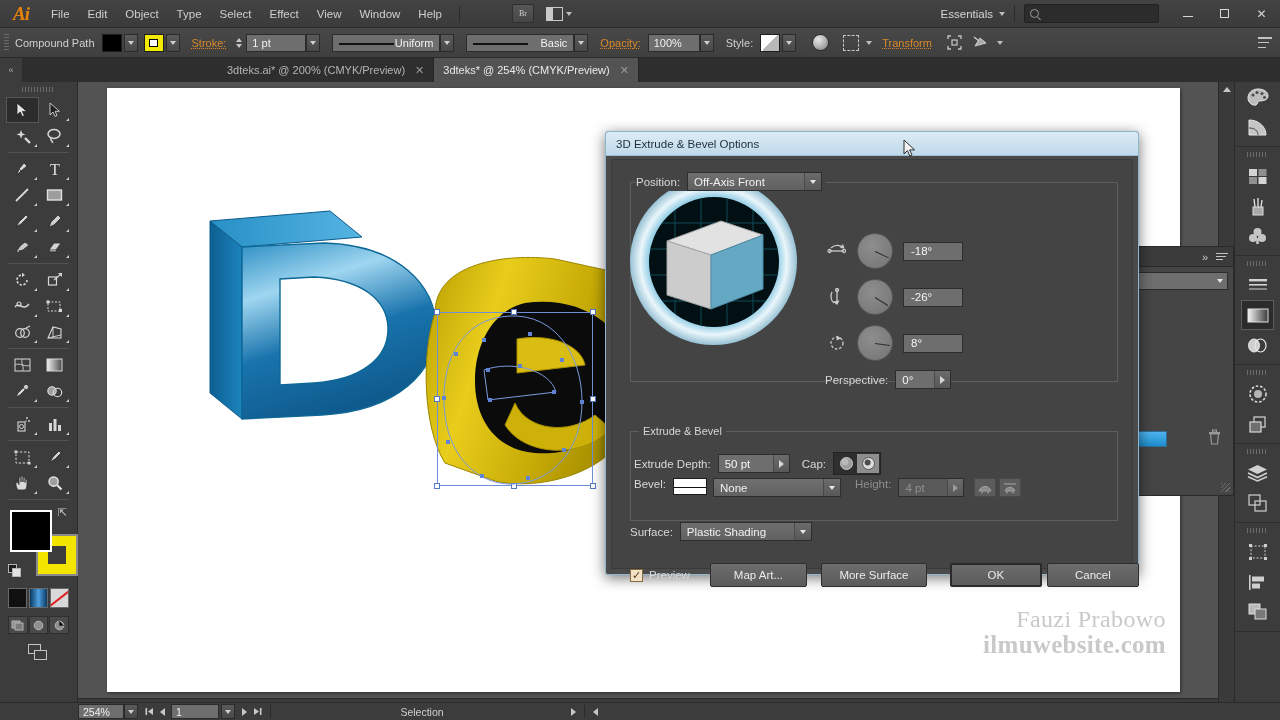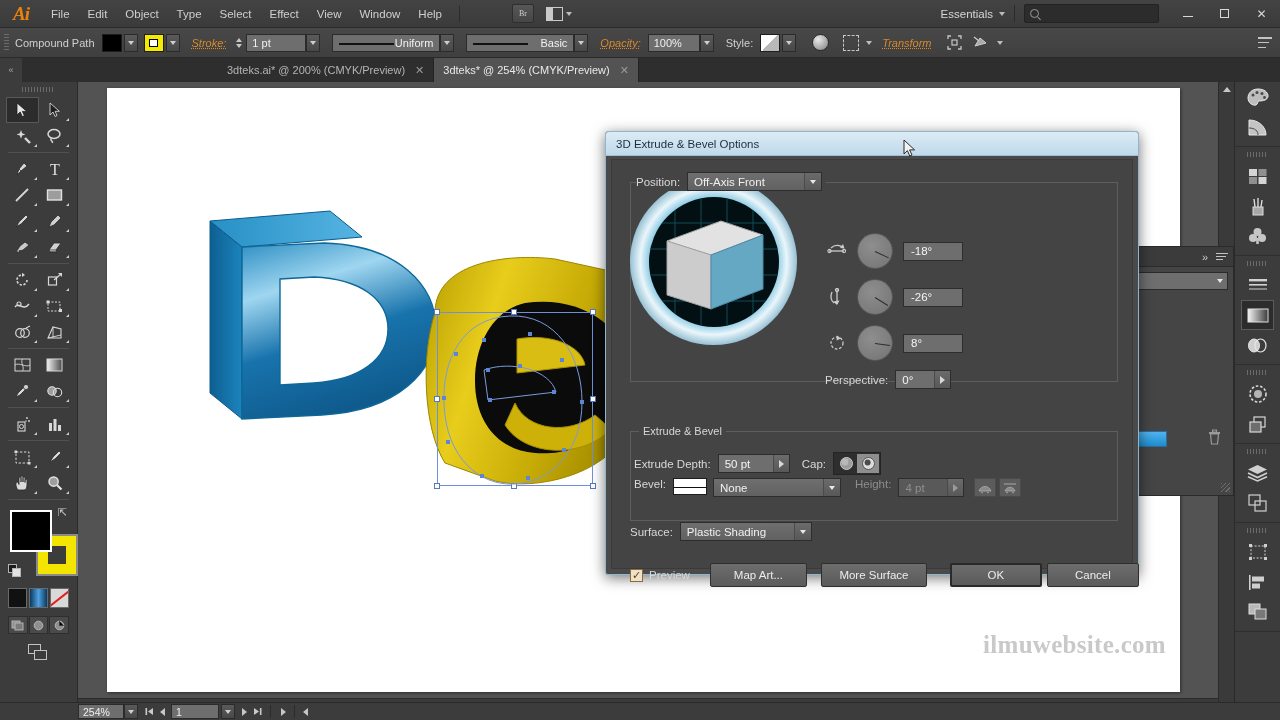--- a/index.html
+++ b/index.html
@@ -45,21 +45,21 @@
   .wmin { width:10px;height:1.5px;background:#d8d8d8;margin-top:6px; }
   .wmax { width:9px;height:9px;border:1.5px solid #d8d8d8; }
 
   
   .ctrlbar { position:absolute;left:0;top:28px;width:1280px;height:30px;
     background:linear-gradient(#484848,#3f3f3f); border-bottom:1px solid #2a2a2a;
     display:flex;align-items:center;padding-left:4px; }
   .grip { width:5px;height:18px;margin-right:6px;
     background:repeating-linear-gradient(to bottom,#6b6b6b 0 1px,transparent 1px 3px); }
   .cb-label { font-size:11px;color:#d0d0d0;margin-right:7px;white-space:nowrap; }
-  .cb-label.orange { color:#d98a28; text-decoration:underline; text-decoration-style:dotted;font-style:italic; }
+  .cb-label.orange { color:#d98a28; text-decoration:underline; text-decoration-style:dotted; }
   .swatch { width:20px;height:18px;border:1px solid #1d1d1d; }
   .swatch.fill { background:#000; }
   .swatch.stroke { background:#f3ea00; display:flex;align-items:center;justify-content:center; }
   .swatch.stroke i { width:9px;height:8px;background:#fff;border:1.5px solid #000;display:block; }
   .swatch.style { background:linear-gradient(135deg,#ffffff 50%,#b9b9b9 50%); }
   .dd-sq { width:14px;height:18px;background:linear-gradient(#5a5a5a,#484848);border:1px solid #2b2b2b;
     display:flex;align-items:center;justify-content:center;margin-right:6px; }
   .dd-sq .caret { border-top-color:#cfcfcf; }
   .spin { width:12px;height:18px;display:flex;flex-direction:column;justify-content:center;
     align-items:center;gap:2px;margin-right:1px; }
@@ -679,20 +679,21 @@
           <rect x="10" y="88" width="4" height="4"></rect>
             <rect x="22" y="44" width="4" height="4"></rect>
           <rect x="54" y="60" width="4" height="4"></rect>
             <rect x="86" y="56" width="4" height="4"></rect>
           <rect x="120" y="82" width="4" height="4"></rect>
             <rect x="56" y="90" width="4" height="4"></rect>
         </g>
       </svg>
 
       <div class="watermark">
+        <div class="wm1">Fauzi Prabowo</div>
         <div class="wm2">ilmuwebsite.com</div>
       </div>
     </div>
   </div>
 
   <div style="position:absolute;left:1218px;top:82px;width:16px;height:624px;background:#3a3a3a;border-left:1px solid #2b2b2b">
     <div class="sc-arrow" style="width:16px">
         <div class="sc-tri-up"></div>
       </div>
   </div>
@@ -1059,20 +1060,21 @@
     <div class="sb-arrow">
         <div class="sc-tri-r"></div>
       </div>
     <div class="sb-arrow">
       <svg width="9" height="9" viewBox="0 0 9 9">
           <path d="M1 1 L1 8 L6 4.5Z" fill="#c9c9c9"></path>
           <rect x="6.9" y="1" width="1.6" height="7" fill="#c9c9c9"></rect>
         </svg>
     </div>
     <div style="width:1px;height:13px;background:#2b2b2b;margin:0 6px"></div>
+    <div class="sb-cell" style="width:290px;justify-content:center">Selection</div>
     <div class="sb-arrow">
         <div class="sc-tri-r"></div>
       </div>
     <div style="width:1px;height:13px;background:#2b2b2b;margin:0 4px"></div>
     <div class="sb-arrow">
         <div class="sc-tri-l"></div>
       </div>
   </div>
 
 </div>

